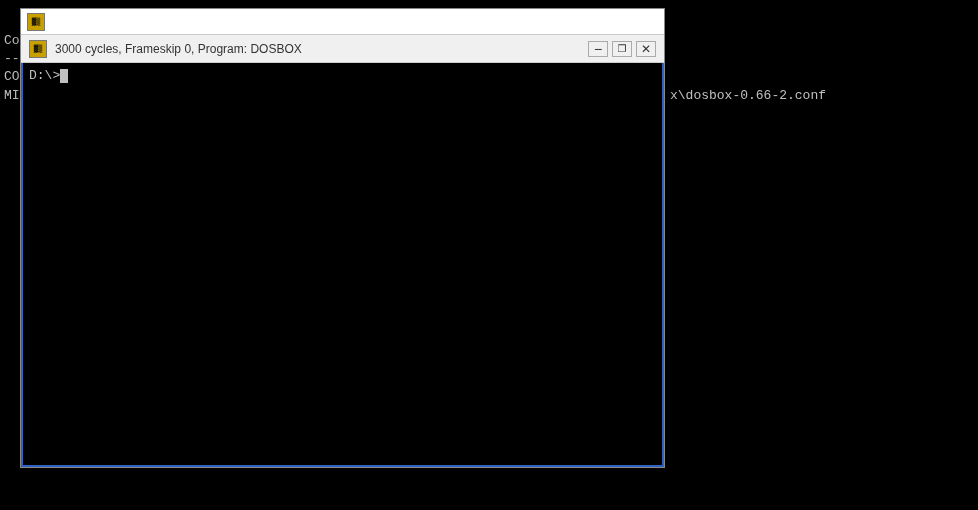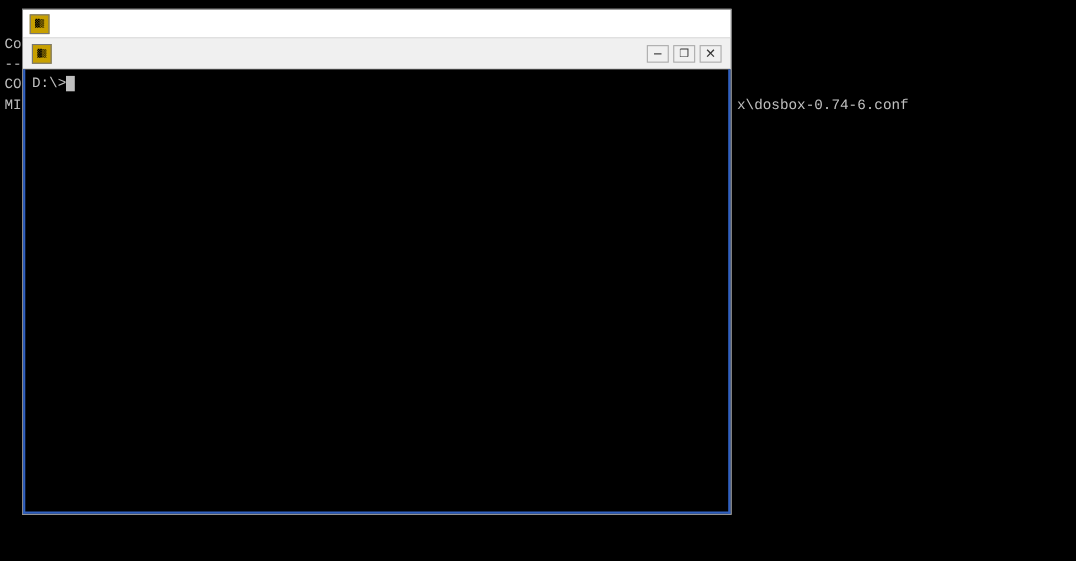--- a/index.html
+++ b/index.html
@@ -197,35 +197,36 @@
 
 <div class="bg-terminal"></div>
 
 <div class="bg-left-text">
   <div class="terminal-line">Cor</div>
   <div class="terminal-line">---</div>
   <div class="terminal-line">CON</div>
   <div class="terminal-line">MII</div>
 </div>
 
-<div class="bg-terminal-text">x\dosbox-0.74-6.conf</div>
+<div class="bg-terminal-text">x\dosbox-0.66-2.conf</div>
 
 <div class="dosbox-window">
 
   <div class="dosbox-titlebar">
     <span class="dosbox-titlebar-icon">
       <span style="font-size:7px;font-family:monospace;">▓▒</span>
     </span>
 
   </div>
 
   <div class="dosbox-infobar">
     <span class="dosbox-infobar-icon">
       <span style="font-size:7px;font-family:monospace;">▓▒</span>
     </span>
+    <span>3000 cycles, Frameskip  0, Program:   DOSBOX</span>
     <span class="infobar-minimize">−</span>
     <span class="infobar-restore">❐</span>
     <span class="infobar-close">✕</span>
   </div>
 
   <div class="dosbox-terminal">
     <div class="terminal-line">D:\&gt;<span class="cursor"></span></div>
     <div class="terminal-line"></div>
   </div>
 </div>

